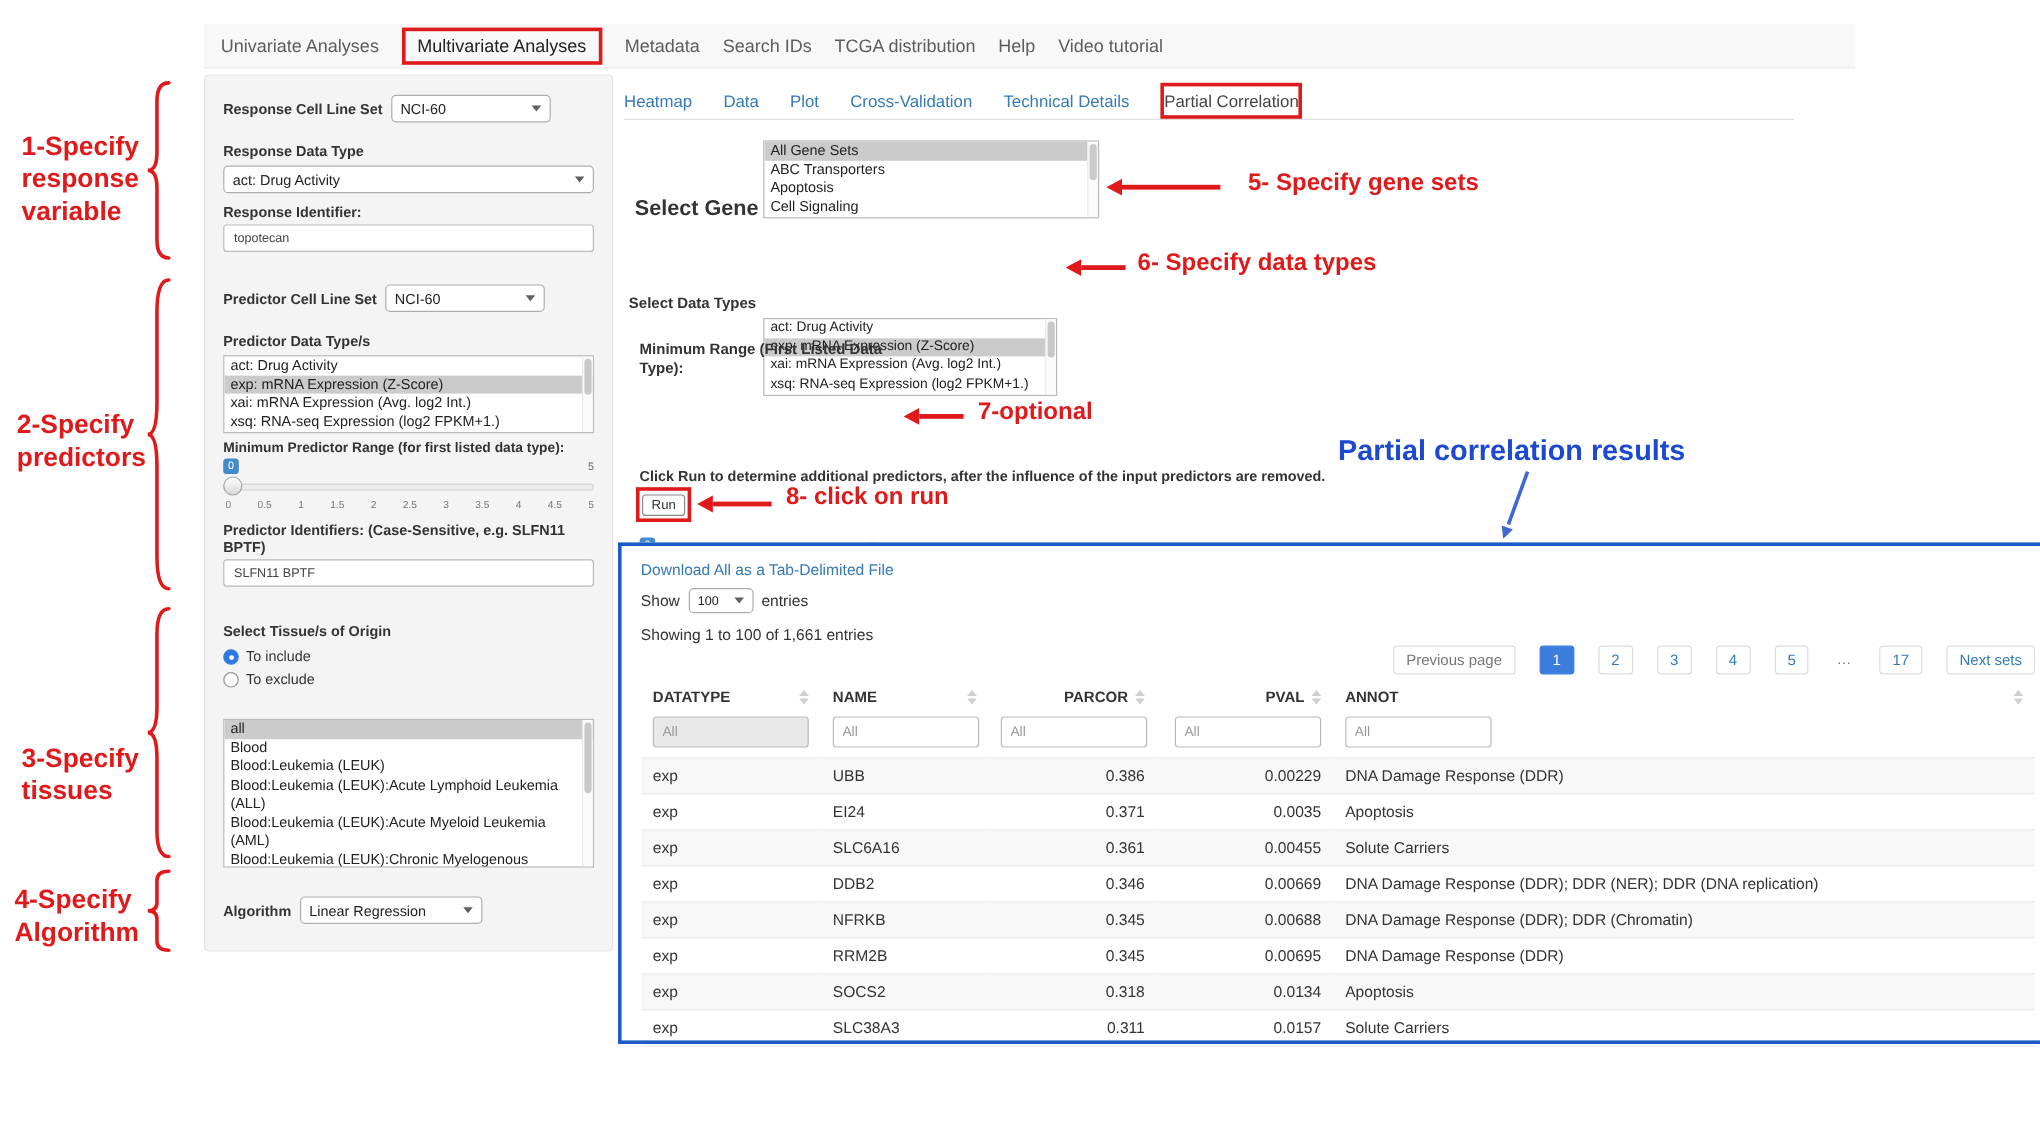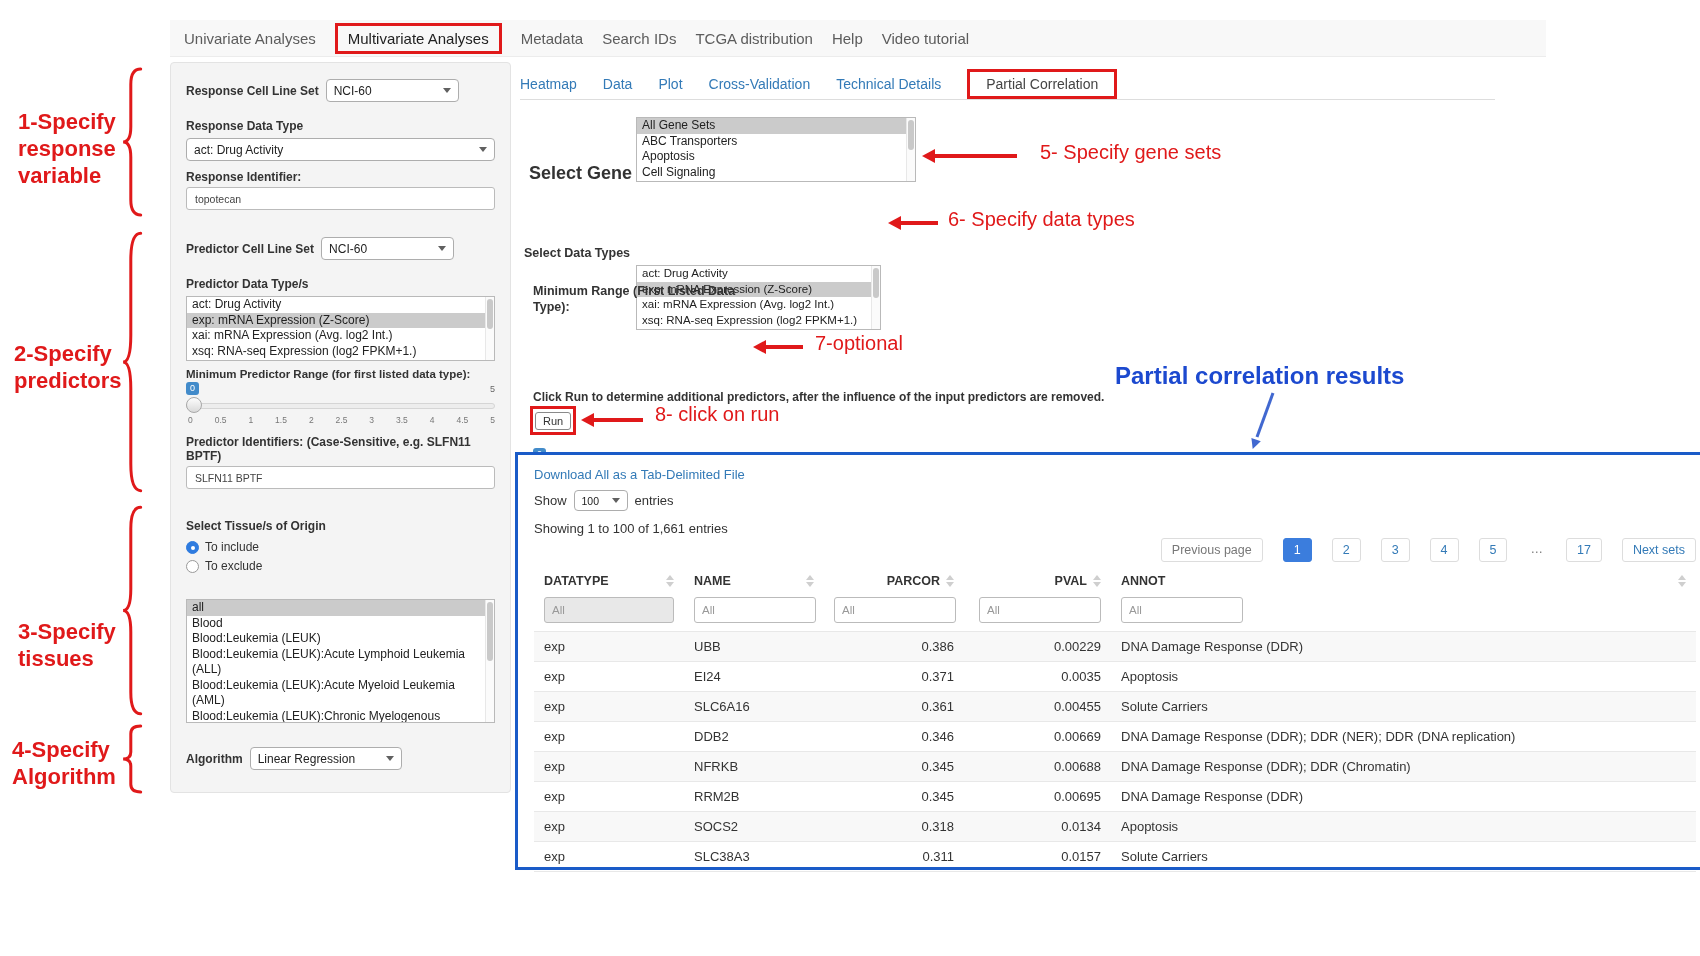--- a/index.html
+++ b/index.html
@@ -9,21 +9,21 @@
   *{margin:0;padding:0;box-sizing:border-box;}
   body{font-family:"Liberation Sans","DejaVu Sans",sans-serif;background:#fff;color:#333;}
   .canvas{position:relative;width:1700px;height:956px;background:#fff;overflow:hidden;}
   .abs{position:absolute;}
   
   .topnav{left:170px;top:20px;width:1376px;height:37px;background:#f8f8f8;border-bottom:1px solid #ececec;display:flex;align-items:center;gap:19px;padding:0 14px;font-size:15px;color:#5c5c5c;}
   .nav-item{white-space:nowrap;cursor:pointer;}
   .nav-item.active{color:#222;border:3px solid var(--red);padding:4px 10px;background:#f8f8f8;}
   
   .red-note{color:var(--red);font-weight:bold;font-size:22px;line-height:27px;white-space:pre-line;}
-  .red-note-sm{color:var(--red);font-weight:normal;font-size:20px;white-space:nowrap;}
+  .red-note-sm{color:var(--red);font-weight:bold;font-size:20px;white-space:nowrap;}
   .red-arrow{display:flex;align-items:center;height:14px;}
   .red-arrow .ah{width:0;height:0;border-top:7px solid transparent;border-bottom:7px solid transparent;border-right:13px solid var(--red);}
   .red-arrow .as{flex:1;height:3.5px;background:var(--red);}
   .bracepath{stroke:var(--red);fill:none;}
   
   .sidebar{left:170px;top:62px;width:341px;height:731px;background:#f4f4f4;border:1px solid #e3e3e3;border-radius:4px;padding:16px 15px 0;font-size:12px;}
   .lbl{font-weight:bold;color:#333;font-size:12px;}
   .frow{display:flex;align-items:center;gap:7px;}
   .sel{display:inline-flex;align-items:center;justify-content:space-between;background:#fff;border:1px solid #adadad;border-radius:4px;height:23px;padding:0 7px;font-size:12px;color:#222;cursor:pointer;}
   .caret{width:0;height:0;border-left:4px solid transparent;border-right:4px solid transparent;border-top:5px solid #606060;margin-left:8px;flex:none;}
@@ -42,21 +42,21 @@
   .slider .handle{position:absolute;left:0;top:15px;width:16px;height:16px;border-radius:50%;background:linear-gradient(#fdfdfd,#d9d9d9);border:1px solid #a8a8a8;cursor:pointer;}
   .slider .ticks{position:absolute;left:2px;right:0;top:33px;display:flex;justify-content:space-between;font-size:8.5px;color:#777;}
   
   .radio-row{display:flex;align-items:center;gap:6px;font-size:12px;color:#333;cursor:pointer;}
   .radio{width:13px;height:13px;border-radius:50%;border:1px solid #999;background:#fff;position:relative;flex:none;}
   .radio.checked{background:#2e7bdf;border-color:#2e7bdf;}
   .radio.checked::after{content:"";position:absolute;left:4px;top:4px;width:4px;height:4px;border-radius:50%;background:#fff;}
   
   .tabs{left:520px;top:68px;width:975px;height:32px;display:flex;align-items:center;gap:26px;font-size:14px;border-bottom:1px solid #ddd;}
   .tab{color:var(--link);white-space:nowrap;cursor:pointer;}
-  .tab.active{color:#444;border:3px solid var(--red);padding:4px 16px;background:#fff;}
+  .tab.active{color:#444;border:3px solid var(--red);padding:4px 0;background:#fff;}
   .blue-note{color:var(--blue-annot);font-weight:bold;font-size:24px;white-space:nowrap;}
   
   .runbox{display:inline-block;border:3px solid var(--red);padding:2px;}
   .runbtn{display:inline-block;background:#fff;border:1px solid #8a8a8a;border-radius:3px;font-size:11px;color:#333;padding:2px 7px;cursor:pointer;}
   
   .results{left:515px;top:452px;width:1200px;height:418px;border:3px solid var(--results-border);background:#fff;padding:12px 16px;}
   .link{color:var(--link);font-size:13px;cursor:pointer;width:fit-content;}
   .show-row{display:flex;align-items:center;gap:7px;font-size:13px;margin-top:8px;color:#333;}
   .showing{font-size:13px;margin-top:10px;}
   .pagerow{display:flex;justify-content:flex-end;margin-top:2px;}

